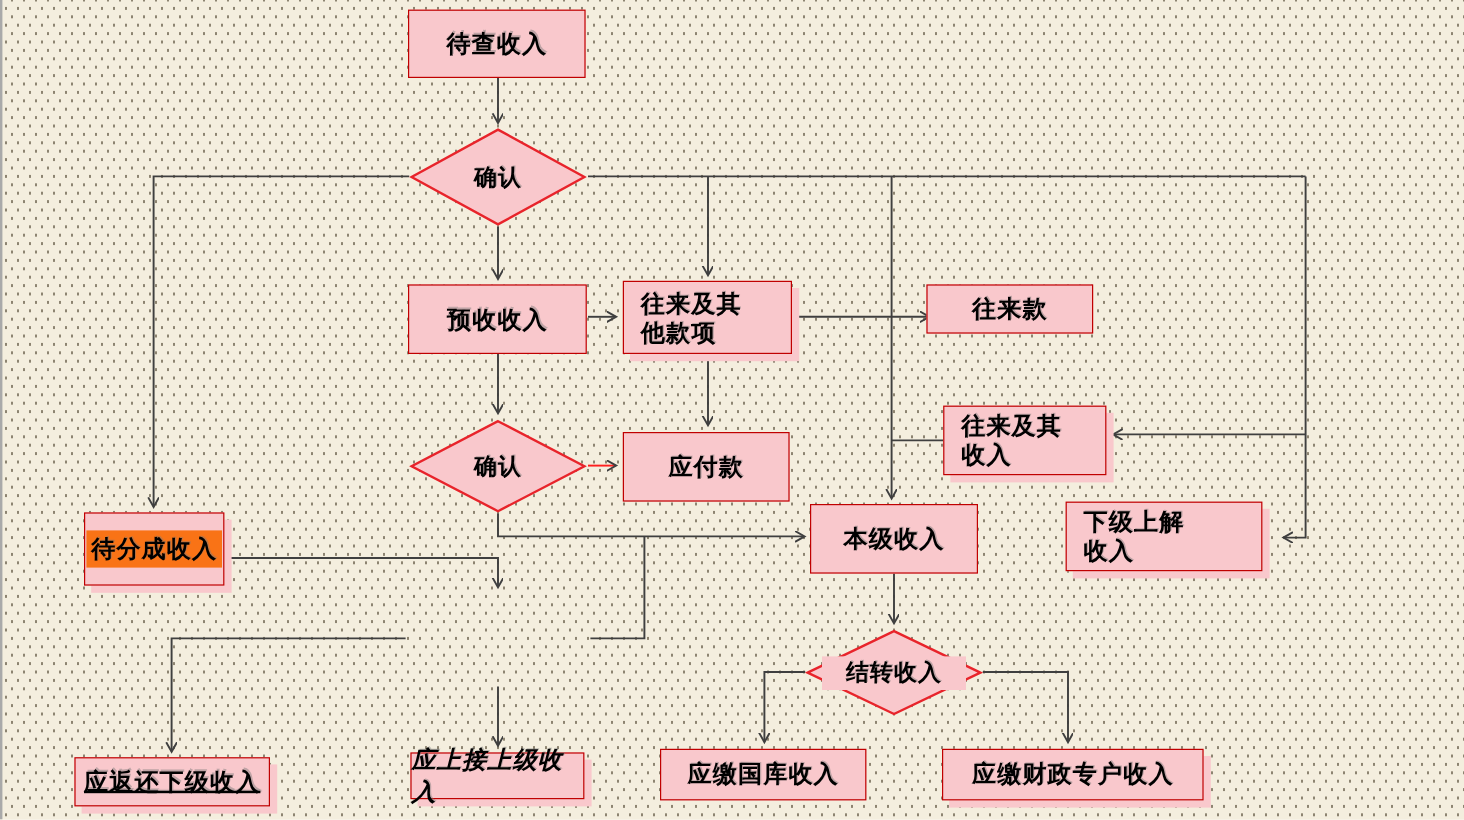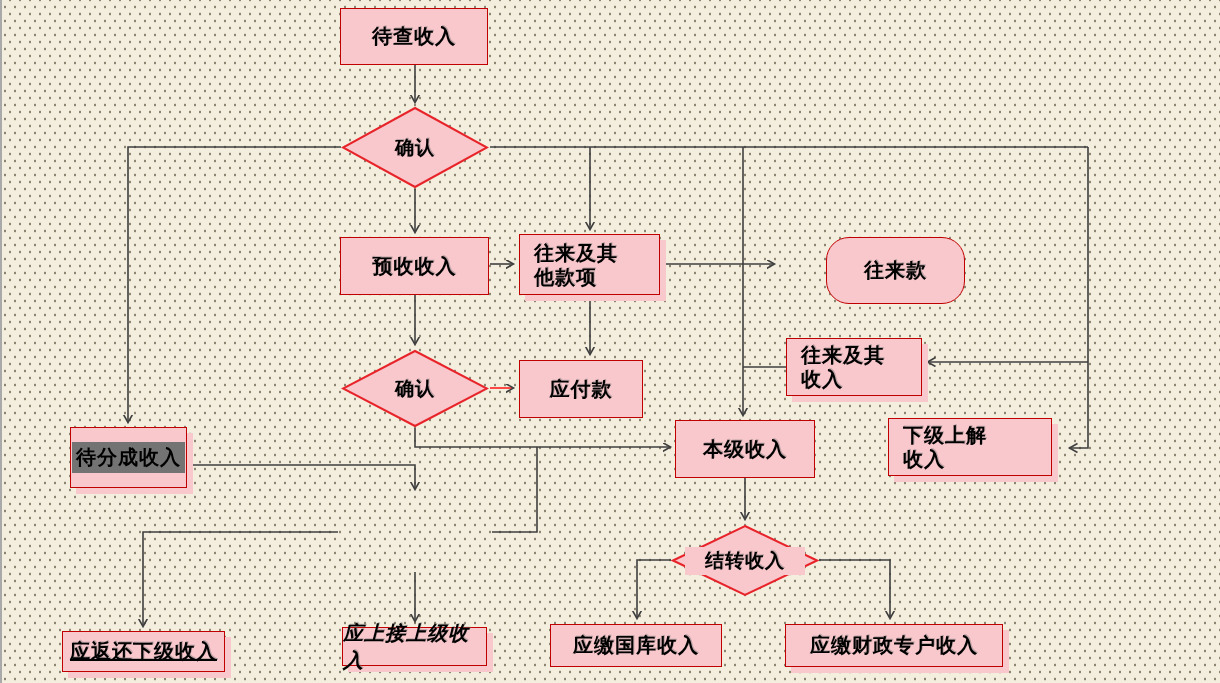--- a/index.html
+++ b/index.html
@@ -101,35 +101,35 @@
 
   <div class="node" style="left:340px;top:237px;width:149px;height:58px;">
     <span>预收收入</span>
   </div>
 
   <div class="node two-line offset" style="left:519px;top:234px;width:141px;height:61px;">
     <span>往来及其
 他款项</span>
   </div>
 
-  <div class="node" style="left:826px;top:237px;width:139px;height:67px;border-radius:23px;">
+  <div class="node" style="left:772px;top:237px;width:139px;height:41px;">
     <span>往来款</span>
   </div>
 
-  <div class="node" style="left:519px;top:360px;width:124px;height:58px;">
+  <div class="node" style="left:519px;top:360px;width:139px;height:58px;">
     <span>应付款</span>
   </div>
 
   <div class="node two-line offset" style="left:786px;top:338px;width:136px;height:58px;">
     <span>往来及其
 收入</span>
   </div>
 
   <div class="node offset" style="left:70px;top:427px;width:117px;height:61px;">
-    <span style="background:#737373;white-space:nowrap;padding:2px 4px;">待分成收入</span>
+    <span style="background:#f97316;white-space:nowrap;padding:2px 4px;">待分成收入</span>
   </div>
 
   <div class="node" style="left:675px;top:420px;width:140px;height:58px;">
     <span>本级收入</span>
   </div>
 
   <div class="node two-line offset" style="left:888px;top:418px;width:164px;height:58px;">
     <span>下级上解
 收入</span>
   </div>

